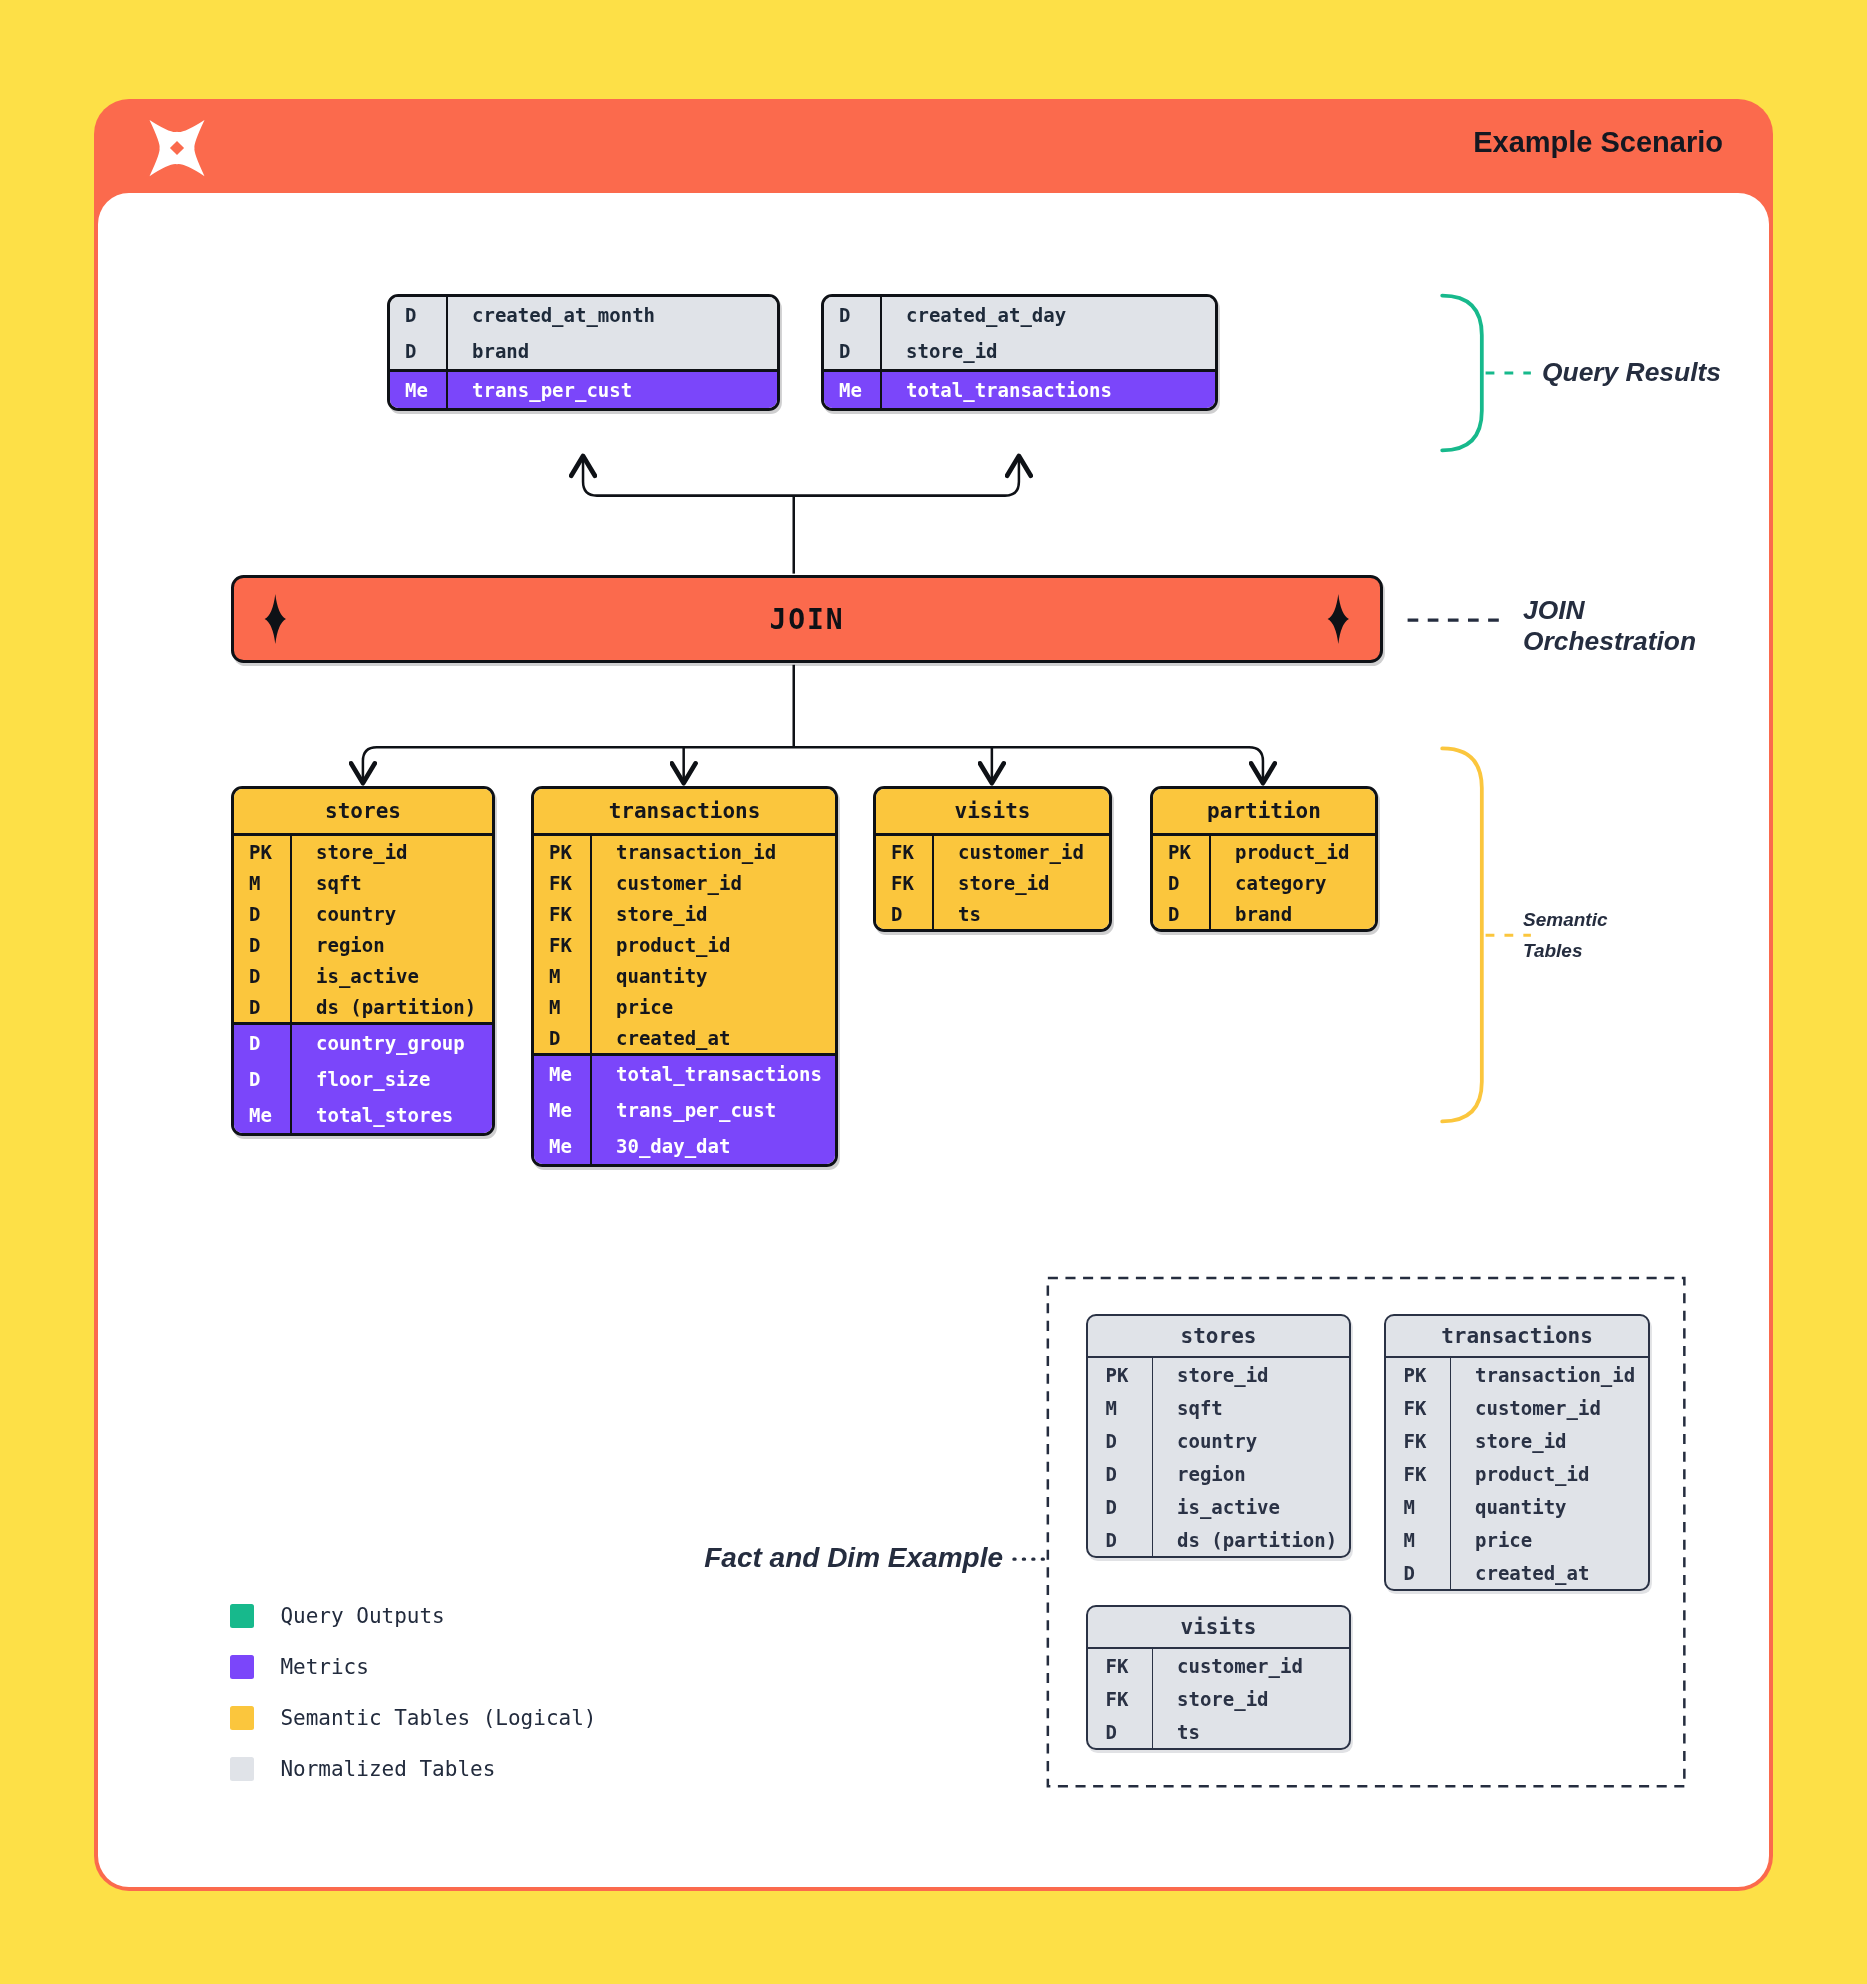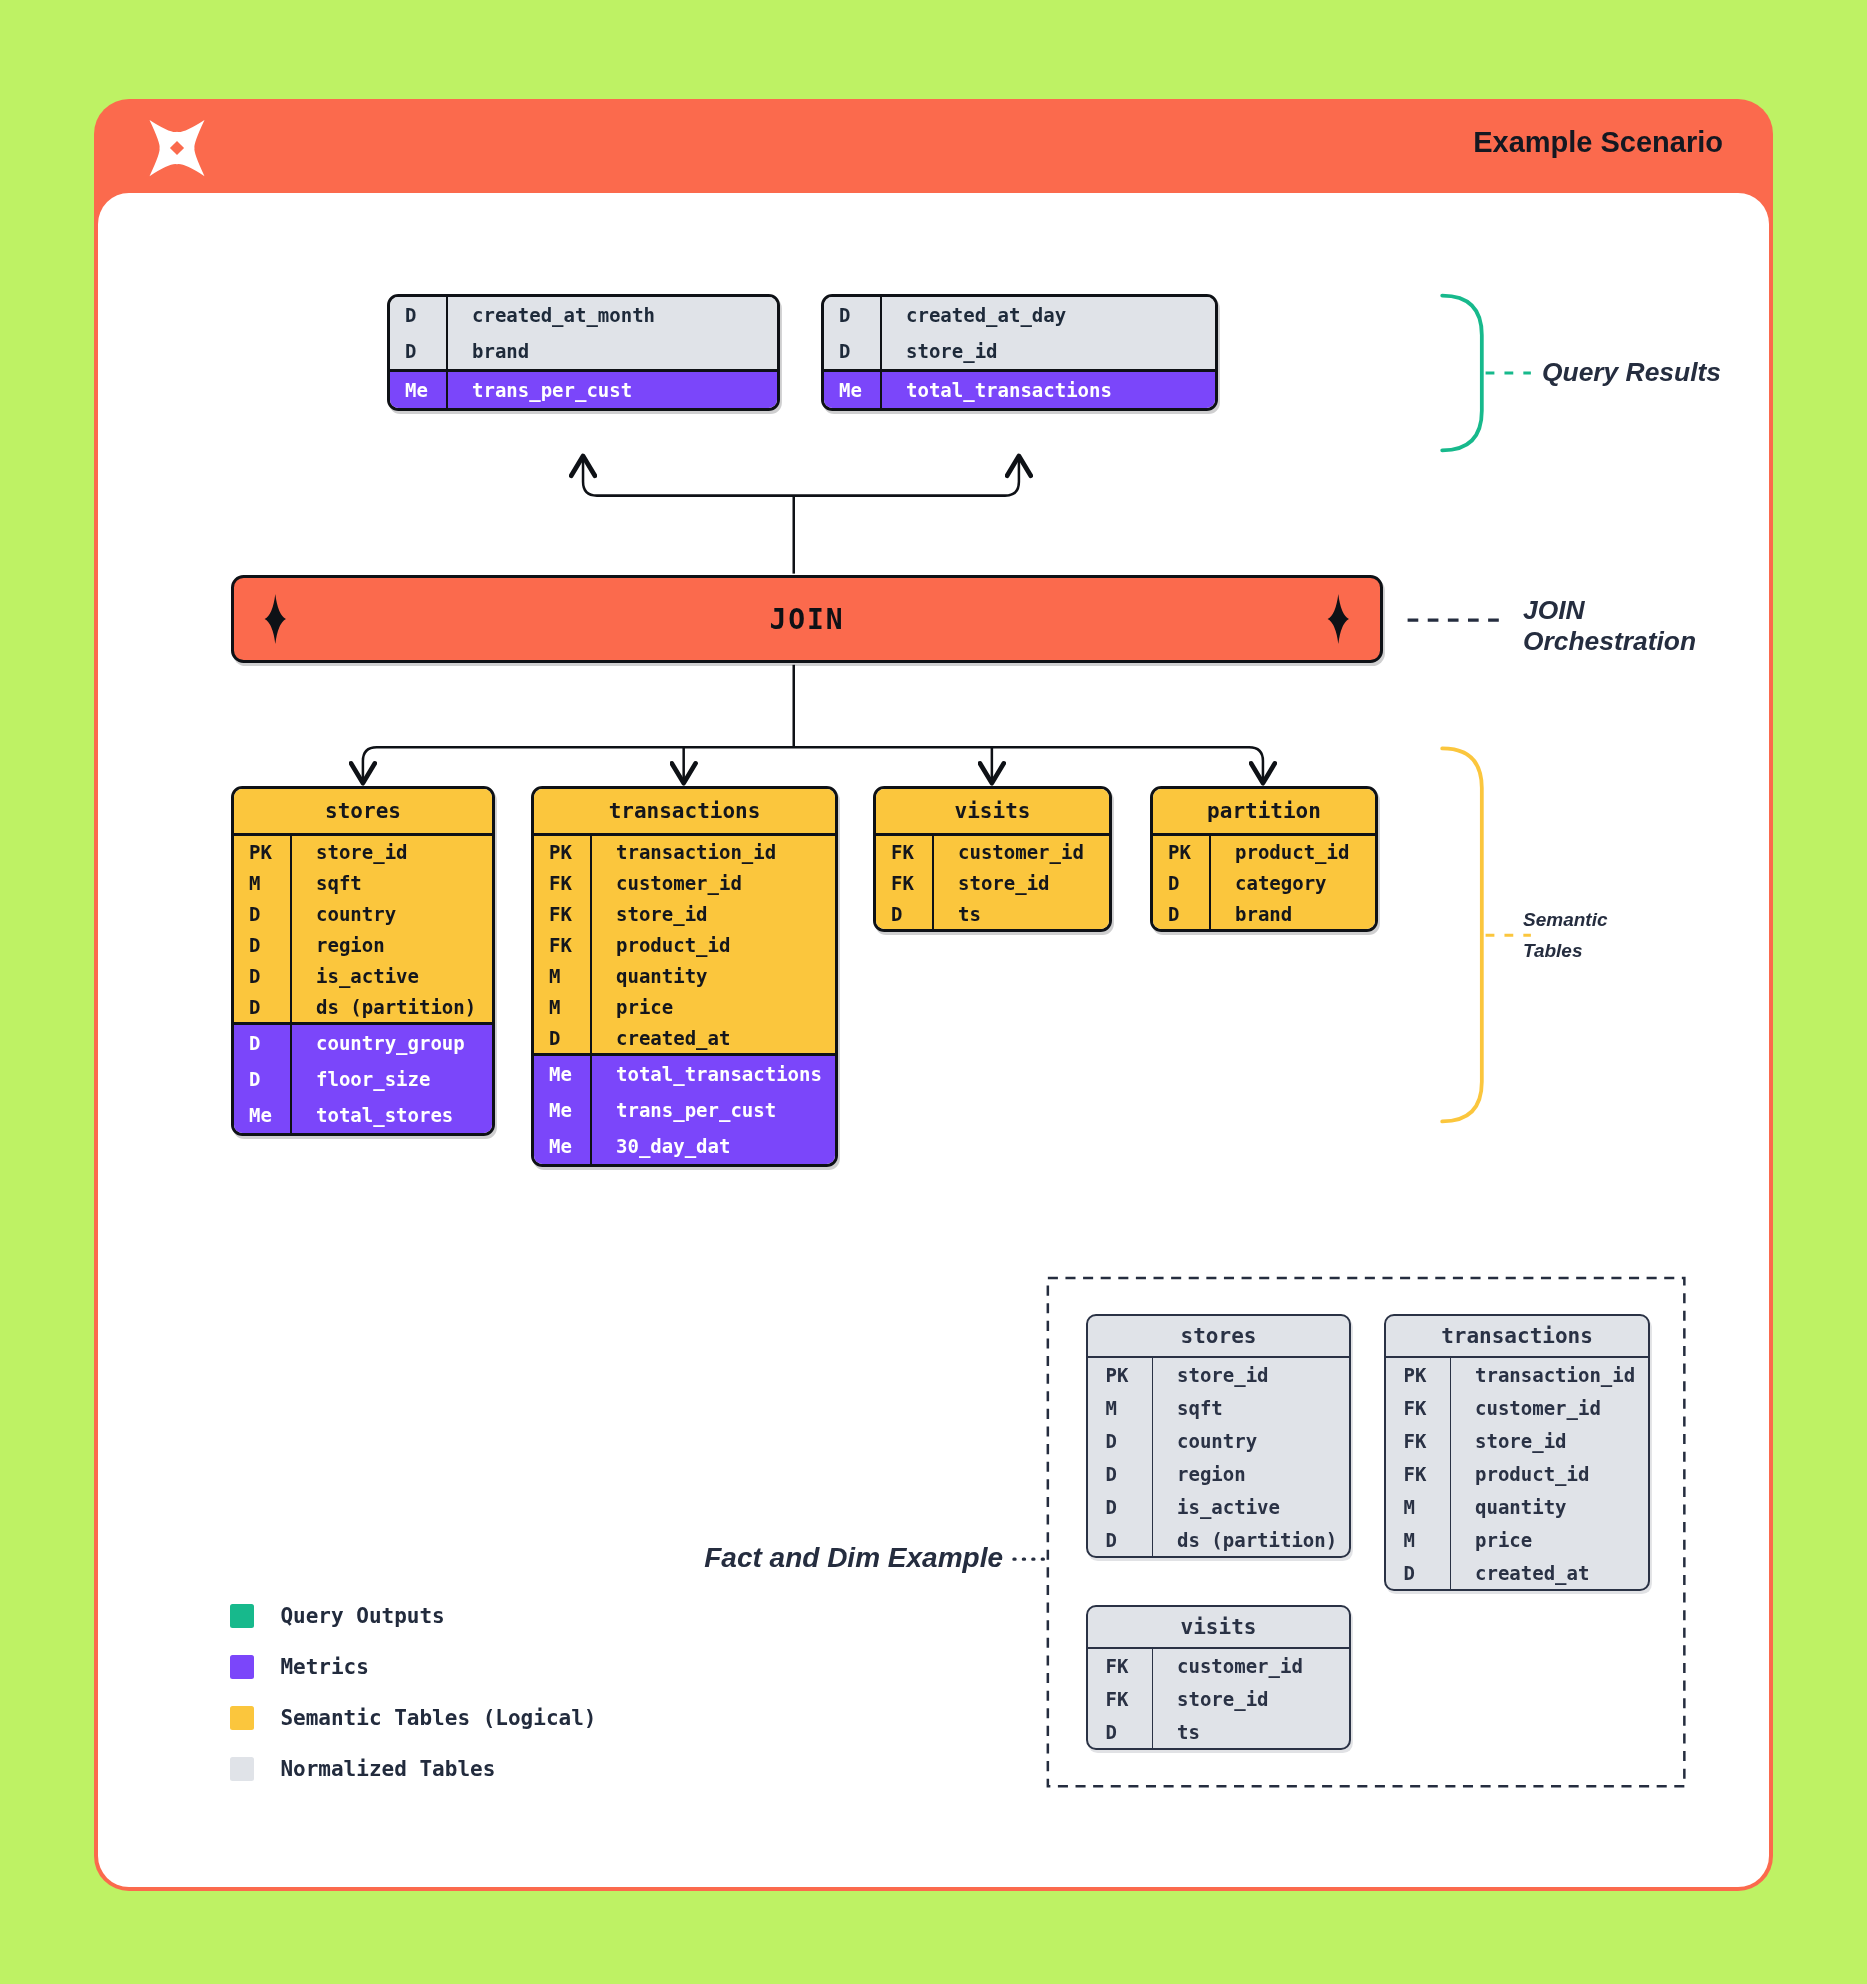--- a/index.html
+++ b/index.html
@@ -1,16 +1,16 @@
 <!DOCTYPE html>
 <html style="font-size:10px"><head>
 <meta charset="utf-8">
 <style>
   html,body{margin:0;padding:0;background:#ffffff;}
-  #canvas{position:relative;width:1868px;height:1985px;background:#bef264;overflow:hidden;}
+  #canvas{position:relative;width:1868px;height:1985px;background:#fde047;overflow:hidden;}
 
   
   .card{position:absolute;left:94px;top:99px;width:1679px;height:1792px;
         background:#FB6A4D;border-radius:35px;}
   .card-body{position:absolute;left:4.4px;right:4.4px;bottom:4.4px;top:94px;
              background:#ffffff;border-radius:31px;}
   .card-title{position:absolute;top:126px;right:145px;
               font:700 29px "Liberation Sans",sans-serif;color:#141821;}
 
   
@@ -55,21 +55,21 @@
 
   
   .ann{position:absolute;font-family:"Liberation Sans",sans-serif;font-weight:700;color:#252D3F;font-style:italic;}
   .ann div{line-height:31px;}
   #ann-query-results{left:1542px;top:357px;font-size:26.4px;}
   #ann-join{left:1523px;top:595px;font-size:26.4px;}
   #ann-semantic{left:1523px;top:904px;font-size:19px;}
   #ann-factdim{left:689px;top:1542px;width:314px;text-align:right;font-size:28px;}
 
   
-  .legend{position:absolute;left:230px;top:1603px;font-family:"DejaVu Sans Mono",monospace;font-weight:700;}
+  .legend{position:absolute;left:230px;top:1603px;font-family:"DejaVu Sans Mono",monospace;font-weight:400;}
   .legend-row{display:flex;align-items:center;margin-bottom:26px;height:25px;}
   .legend-swatch{width:24px;height:24px;border-radius:2.5px;margin-right:26.4px;flex:0 0 24px;}
   .legend-label{font-size:21px;color:#222B3D;white-space:pre;}
 
   svg.overlay{position:absolute;left:0;top:0;pointer-events:none;}
 </style>
 </head>
 <body>
 
 <div id="canvas">

